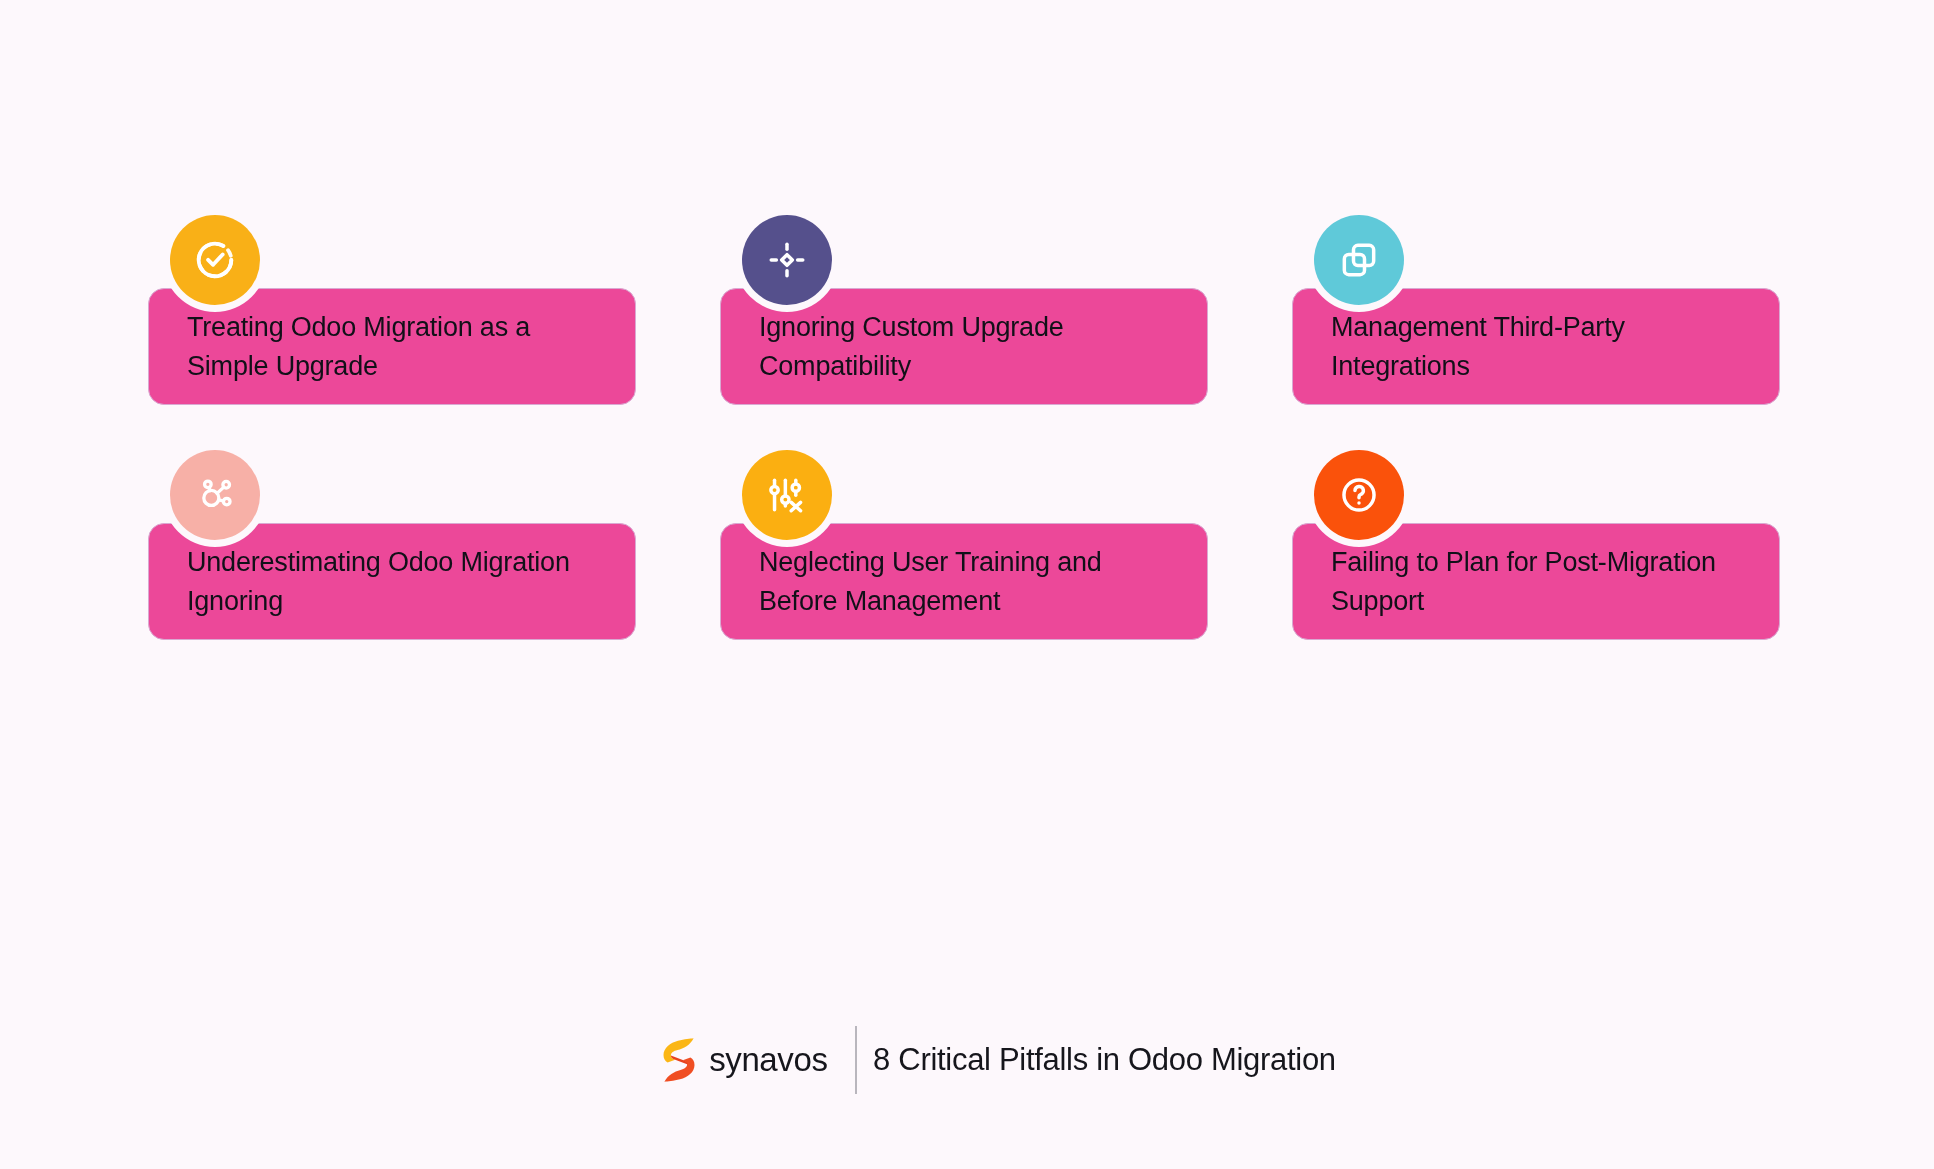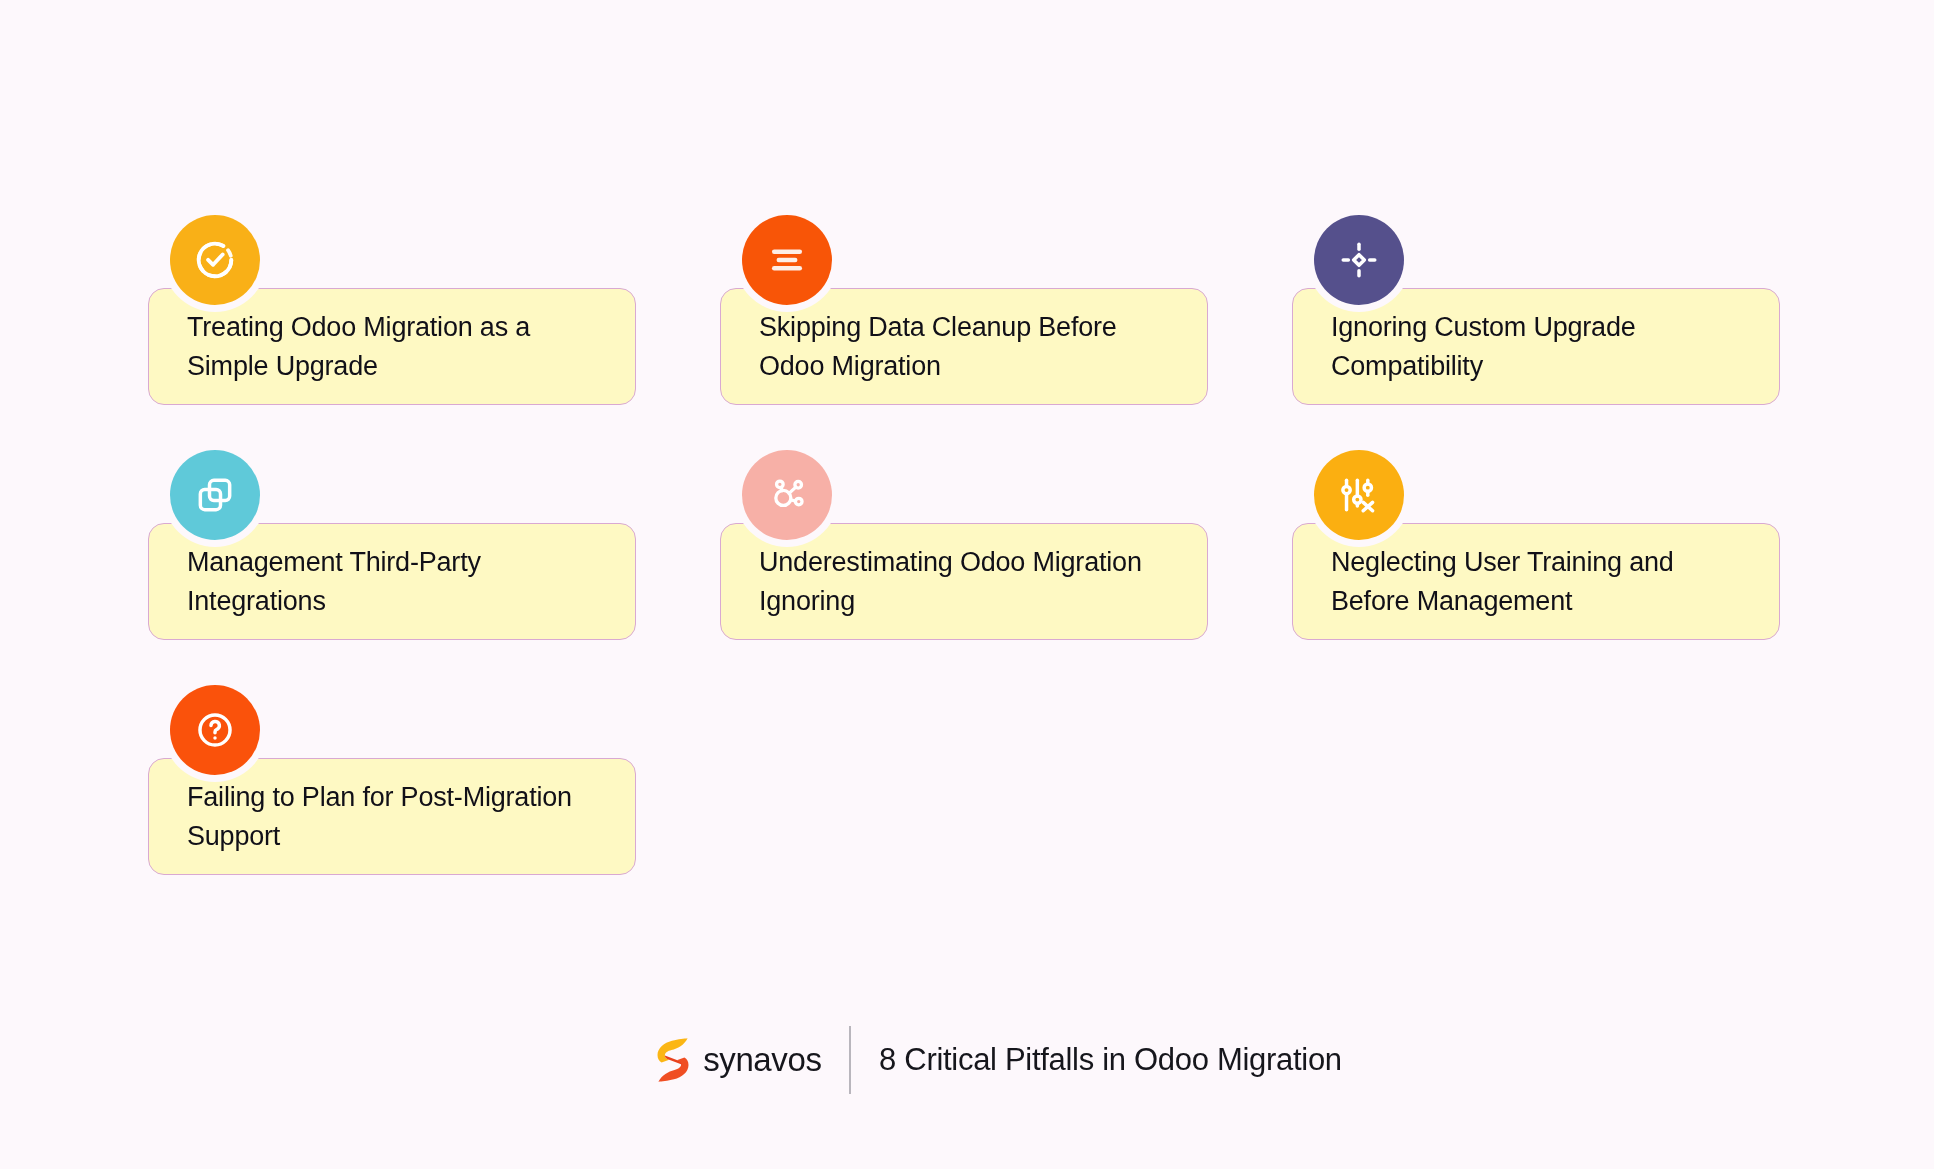--- a/index.html
+++ b/index.html
@@ -50,21 +50,21 @@
     box-shadow: 0 0 0 7px #fdf8fc;
   }
   .badge svg { display: block; }
 
   .card {
     position: absolute;
     left: 0;
     top: 73px;
     width: 488px;
     height: 117px;
-    background: #fef9c3;
+    background: #ec4899;
     border: 1.5px solid #d9a9d2;
     border-radius: 16px;
     display: flex;
     align-items: center;
     padding: 0 34px 0 38px;
     z-index: 1;
   }
 
   .card-label {
     font-size: 27px;
@@ -98,21 +98,21 @@
     color: #16161c;
     letter-spacing: -0.4px;
     font-weight: 400;
   }
   .footer-divider {
     width: 1.6px;
     height: 68px;
     background: #b9b6bd;
   }
   .footer-title {
-    padding-left: 28px;
+    padding-left: 16px;
     font-size: 31px;
     color: #16161c;
     letter-spacing: -0.3px;
     font-weight: 400;
   }
 </style>
 </head>
 <body>
 
 <div class="canvas">
@@ -126,32 +126,20 @@
           <path d="M3.6 8.2"></path>
           <circle cx="12" cy="12" r="8.5" stroke-dasharray="3.2 3.6" opacity="0.95"></circle>
           <path d="M8.4 11.9l2.6 2.6 5-5.4"></path>
         </svg>
       </div>
       <div class="card">
         <span class="card-label">Treating Odoo Migration as a Simple Upgrade</span>
       </div>
     </div>
 
-    <div class="cell">
-      <div class="badge" style="background:#f85507">
-        <svg width="44" height="44" viewBox="0 0 24 24" fill="none" stroke="#fdeee8" stroke-width="2.4" stroke-linecap="round">
-          <line x1="5" y1="7.5" x2="19" y2="7.5"></line>
-          <line x1="7.5" y1="12" x2="16.5" y2="12"></line>
-          <line x1="5" y1="16.5" x2="19" y2="16.5"></line>
-        </svg>
-      </div>
-      <div class="card">
-        <span class="card-label">Skipping Data Cleanup Before Odoo Migration</span>
-      </div>
-    </div>
 
     <div class="cell">
       <div class="badge" style="background:#55508c">
         <svg width="44" height="44" viewBox="0 0 24 24" fill="none" stroke="#ffffff" stroke-width="1.9" stroke-linecap="round" stroke-linejoin="round">
           <path d="M12 9.1l2.9 2.9-2.9 2.9L9.1 12z"></path>
           <line x1="12" y1="3.4" x2="12" y2="6.2"></line>
           <line x1="12" y1="17.8" x2="12" y2="20.6"></line>
           <line x1="3.4" y1="12" x2="6.2" y2="12"></line>
           <line x1="17.8" y1="12" x2="20.6" y2="12"></line>
         </svg>

